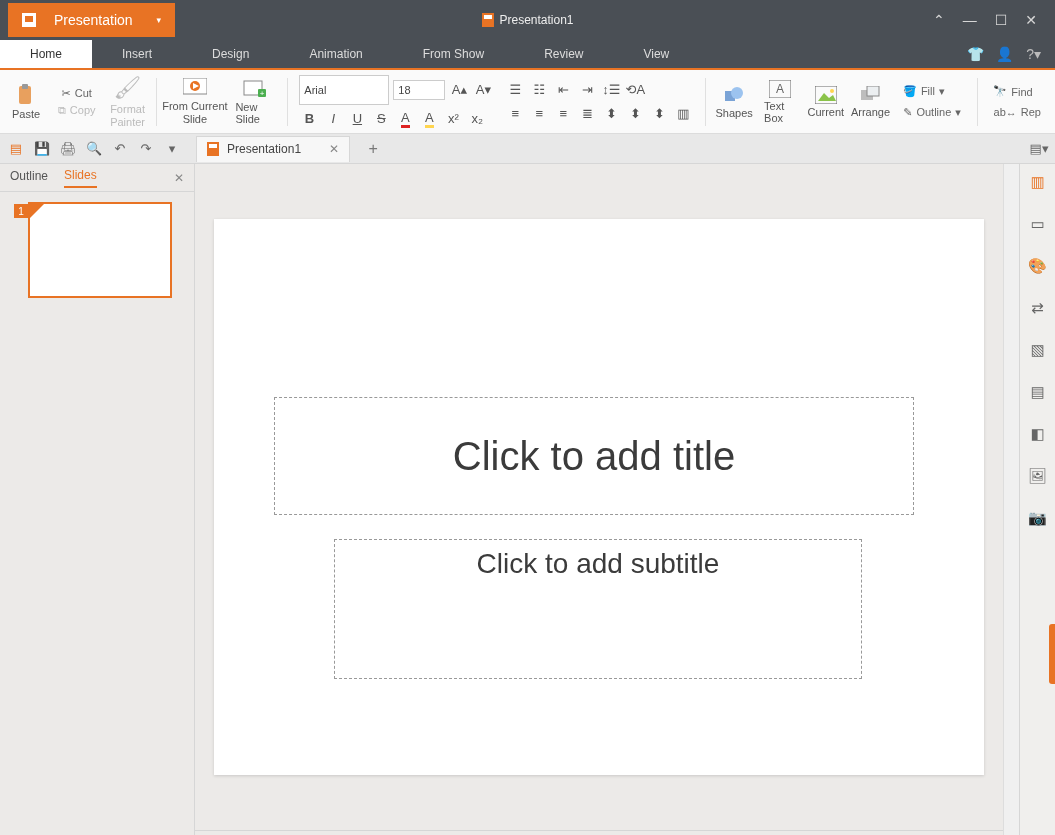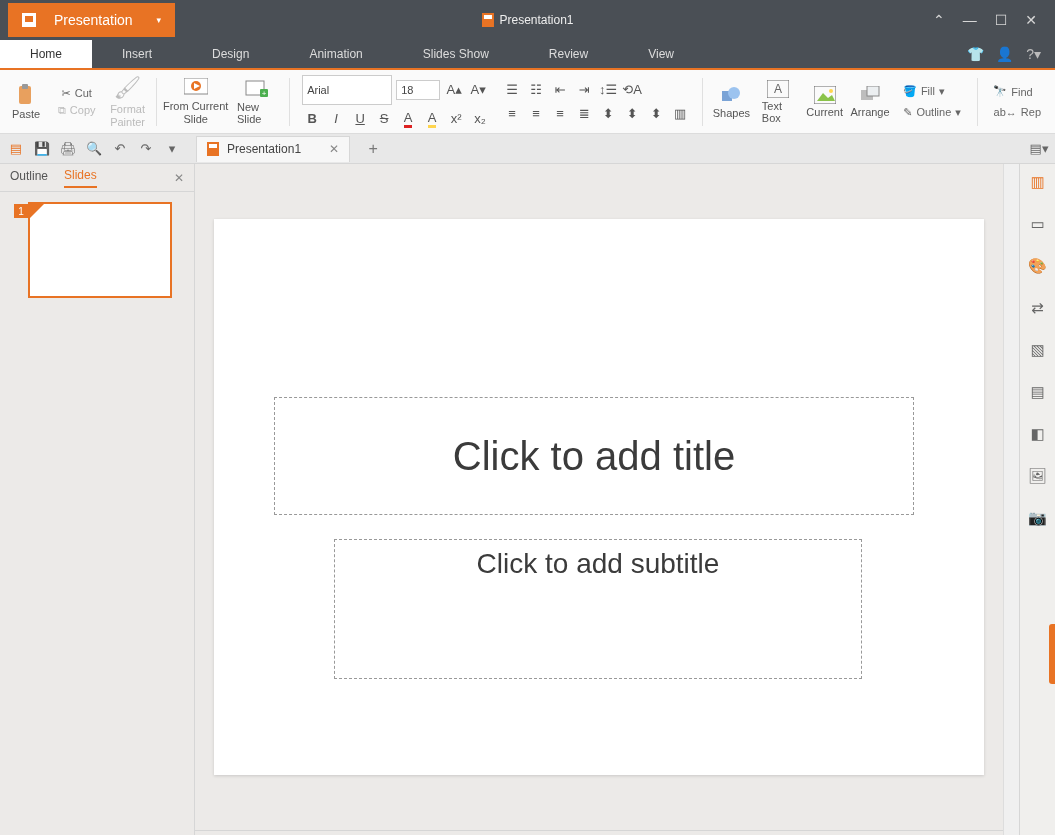--- a/index.html
+++ b/index.html
@@ -24,21 +24,21 @@
 .ribbon { height: 64px; background: #fafafa; border-bottom: 1px solid #dcdcdc; display: flex; align-items: center; padding: 0 6px; gap: 4px; overflow: hidden; }
 .rgroup { display: flex; flex-direction: column; align-items: center; justify-content: center; height: 100%; padding: 0 4px; }
 .rrow { display: flex; align-items: center; gap: 4px; }
 .bigbtn { display: flex; flex-direction: column; align-items: center; justify-content: center; gap: 2px; padding: 0 6px; color: #555; font-size: 11px; cursor: pointer; min-width: 40px; }
 .bigbtn .ic { font-size: 22px; }
 .smbtn { display: flex; align-items: center; gap: 4px; color: #666; font-size: 11px; cursor: pointer; padding: 2px 4px; }
 .sep { width: 1px; height: 48px; background: #e0e0e0; margin: 0 4px; }
 .ic { display: inline-flex; align-items: center; justify-content: center; }
 .ibtn { width: 20px; height: 20px; display: inline-flex; align-items: center; justify-content: center; color: #555; cursor: pointer; font-size: 13px; }
 .fontbox { width: 90px; height: 30px; border: 1px solid #ccc; background: #fff; padding: 0 4px; font-size: 11px; color: #444; }
-.sizebox { width: 44px; height: 20px; border: 1px solid #ccc; background: #fff; padding: 0 4px; font-size: 11px; color: #444; }
+.sizebox { width: 52px; height: 20px; border: 1px solid #ccc; background: #fff; padding: 0 4px; font-size: 11px; color: #444; }
 
 
 .qbar { height: 30px; background: #e8e8e8; border-bottom: 1px solid #d6d6d6; display: flex; align-items: center; padding: 0 6px; gap: 6px; }
 .qbar .qic { width: 20px; height: 20px; display: flex; align-items: center; justify-content: center; color: #666; cursor: pointer; font-size: 13px; }
 .doctab { margin-left: 8px; height: 26px; background: #f7f7f7; border: 1px solid #d7d7d7; border-bottom: none; display: flex; align-items: center; padding: 0 10px; gap: 8px; font-size: 12px; color: #444; }
 .doctab .close { color: #888; cursor: pointer; margin-left: 20px; }
 .newtab { width: 26px; height: 26px; display: flex; align-items: center; justify-content: center; color: #777; cursor: pointer; font-size: 16px; margin-left: 4px; }
 
 
 .workspace { display: flex; height: 700px; }
@@ -106,21 +106,21 @@
   <div class="tab">
       <span>Insert</span>
     </div>
   <div class="tab">
       <span>Design</span>
     </div>
   <div class="tab">
       <span>Animation</span>
     </div>
   <div class="tab">
-      <span>Slides Show</span>
+      <span>From Show</span>
     </div>
   <div class="tab">
       <span>Review</span>
     </div>
   <div class="tab">
       <span>View</span>
     </div>
   <div class="right-icons">
     <span>👕</span>
     <span>👤</span>

